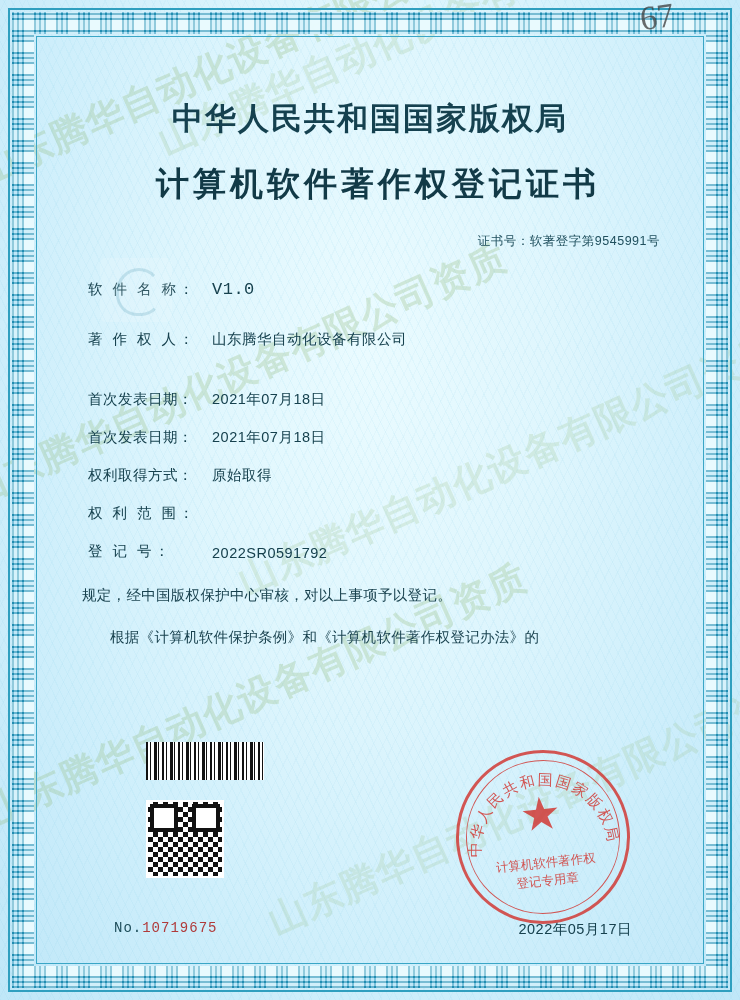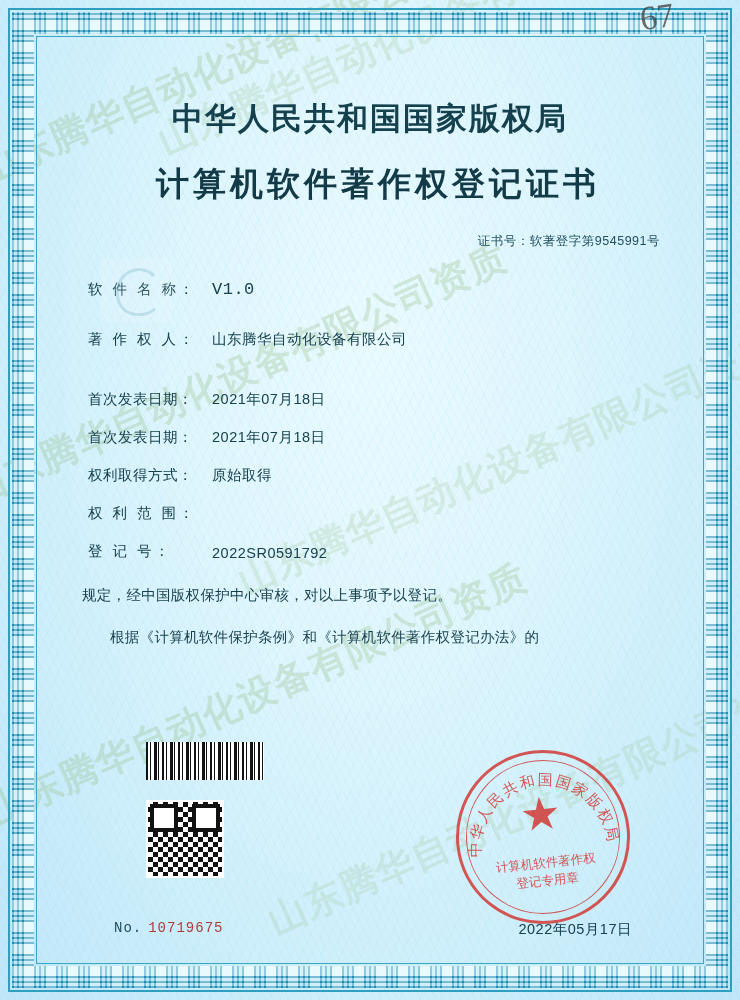--- a/index.html
+++ b/index.html
@@ -231,21 +231,21 @@
   .qr::after  { right: 2px; top: 2px; }
 
   .serial {
     position: absolute;
     left: 78px; top: 884px;
     font-family: "Liberation Mono", monospace;
     font-size: 14px;
     color: #b03a3a;
     letter-spacing: 1px;
   }
-  .serial .nolbl { color: #1d4d5a; margin-right: 6px; }
+  .serial .nolbl { color: #1d4d5a; }
 
   .issuedate {
     position: absolute;
     right: 72px; top: 884px;
     font-size: 14.5px;
     color: #17414e;
     letter-spacing: .5px;
   }
 
   

